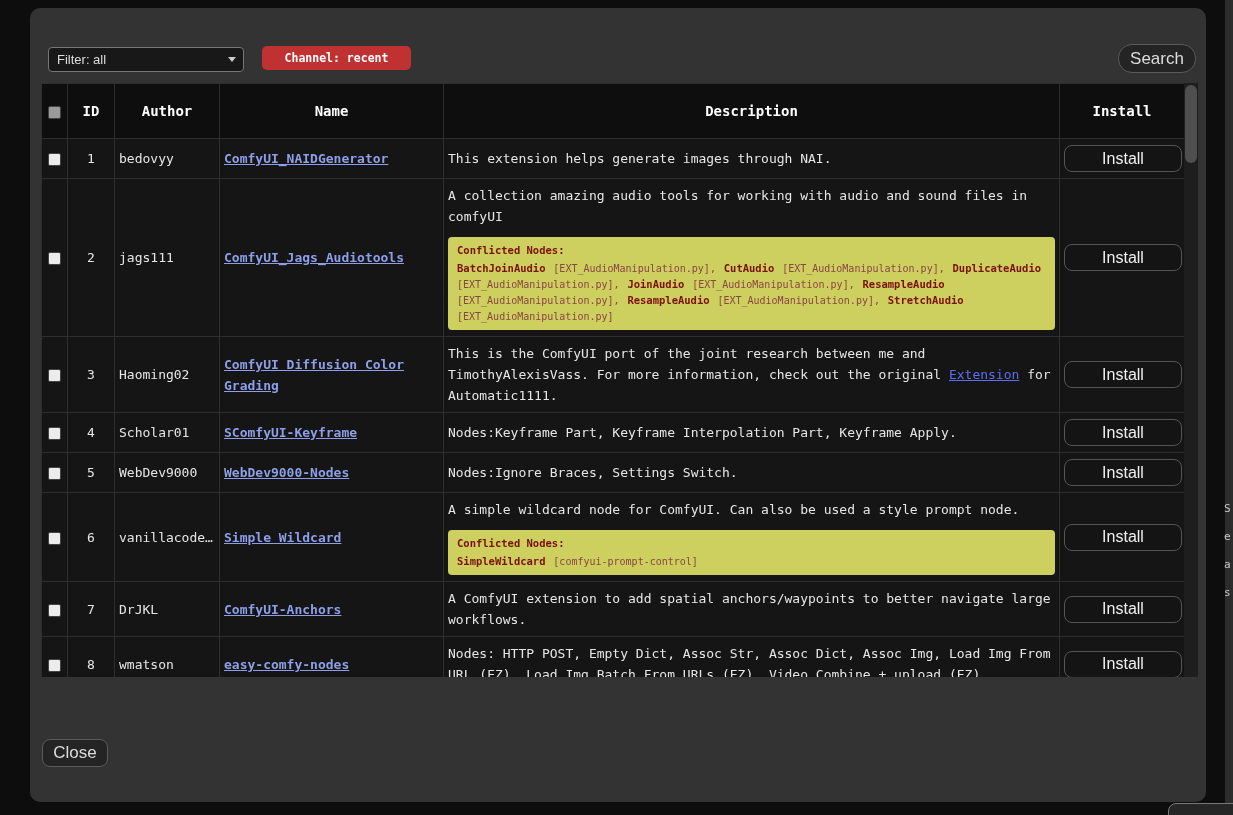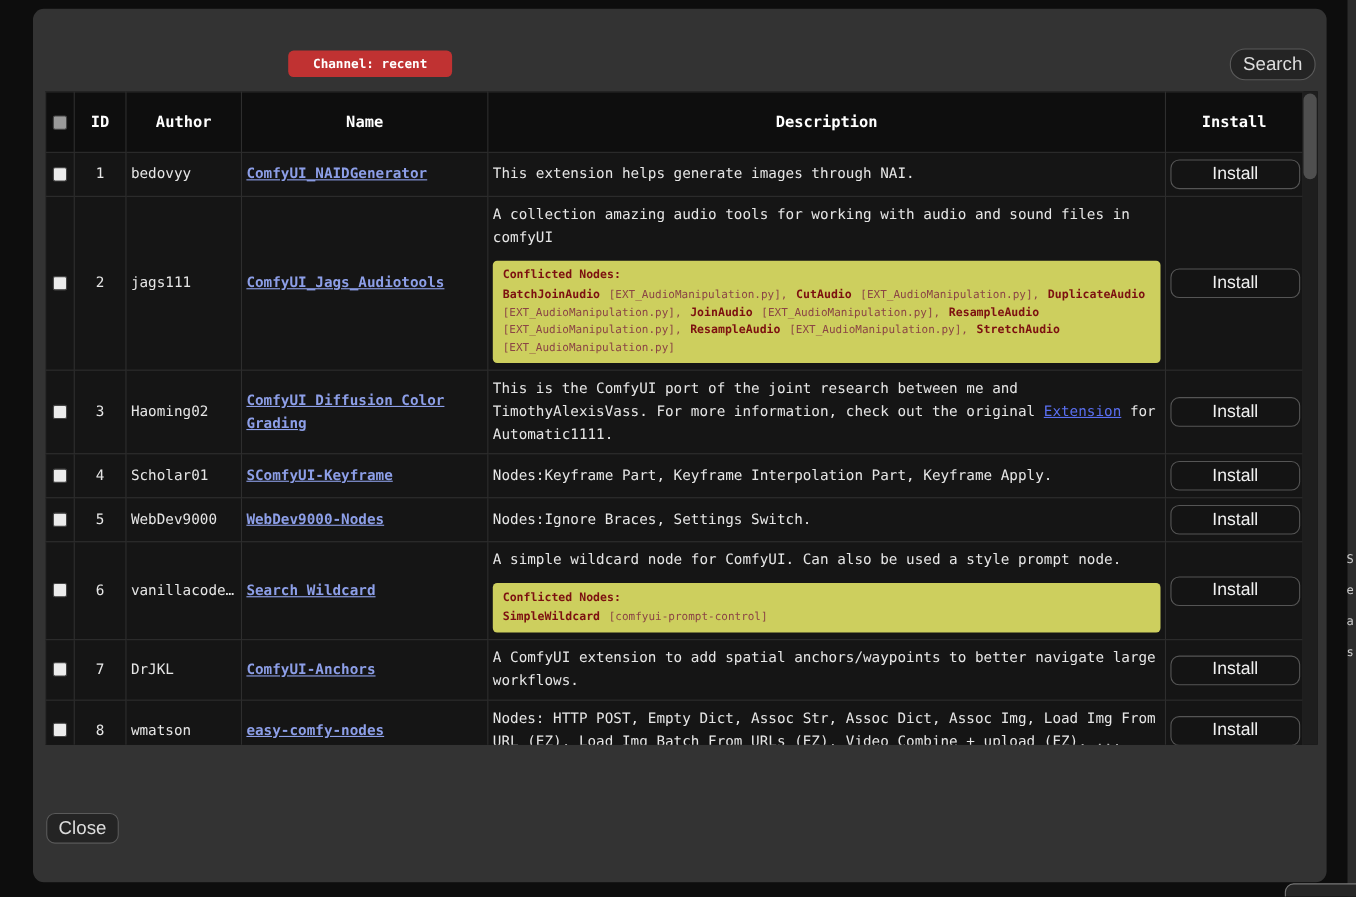--- a/index.html
+++ b/index.html
@@ -78,20 +78,26 @@
   .corner-btn { position:absolute; left:1168px; top:803px; width:80px; height:30px;
                 background:#262626; border:1px solid #777; border-radius:8px; cursor:pointer; }
 </style>
 </head>
 <body>
 
 <div class="page">
 
   <div class="dialog">
 
+    <div class="select-wrap">
+      <select class="filter-select">
+        <option>Filter: all</option>
+      </select>
+      <span class="select-arrow"></span>
+    </div>
 
     <div class="channel-badge">Channel: recent</div>
 
     <button class="dlg-btn search-btn">Search</button>
 
     <div class="table-wrap">
       <table class="ext-table">
         <colgroup>
           <col style="width:26px">
             <col style="width:47px">
@@ -175,21 +181,21 @@
             <td class="author-cell">WebDev9000</td>
             <td class="name-cell"><a class="name-link">WebDev9000-Nodes</a></td>
             <td class="desc-cell">Nodes:Ignore Braces, Settings Switch.</td>
             <td class="install-cell"><button class="install-btn">Install</button></td>
           </tr>
 
           <tr>
             <td class="check-cell"><input type="checkbox" class="cb" style=""></td>
             <td class="id-cell">6</td>
             <td class="author-cell">vanillacode314</td>
-            <td class="name-cell"><a class="name-link">Search Wildcard</a></td>
+            <td class="name-cell"><a class="name-link">Simple Wildcard</a></td>
             <td class="desc-cell">
               <div>A simple wildcard node for ComfyUI. Can also be used a style prompt node.</div>
               <div class="conflict-box">
                 <div class="conflict-title">Conflicted Nodes:</div>
                 <div>
                   <span class="c-node">SimpleWildcard</span>
                   <span class="c-src">[comfyui-prompt-control]</span>
                 </div>
               </div>
             </td>

